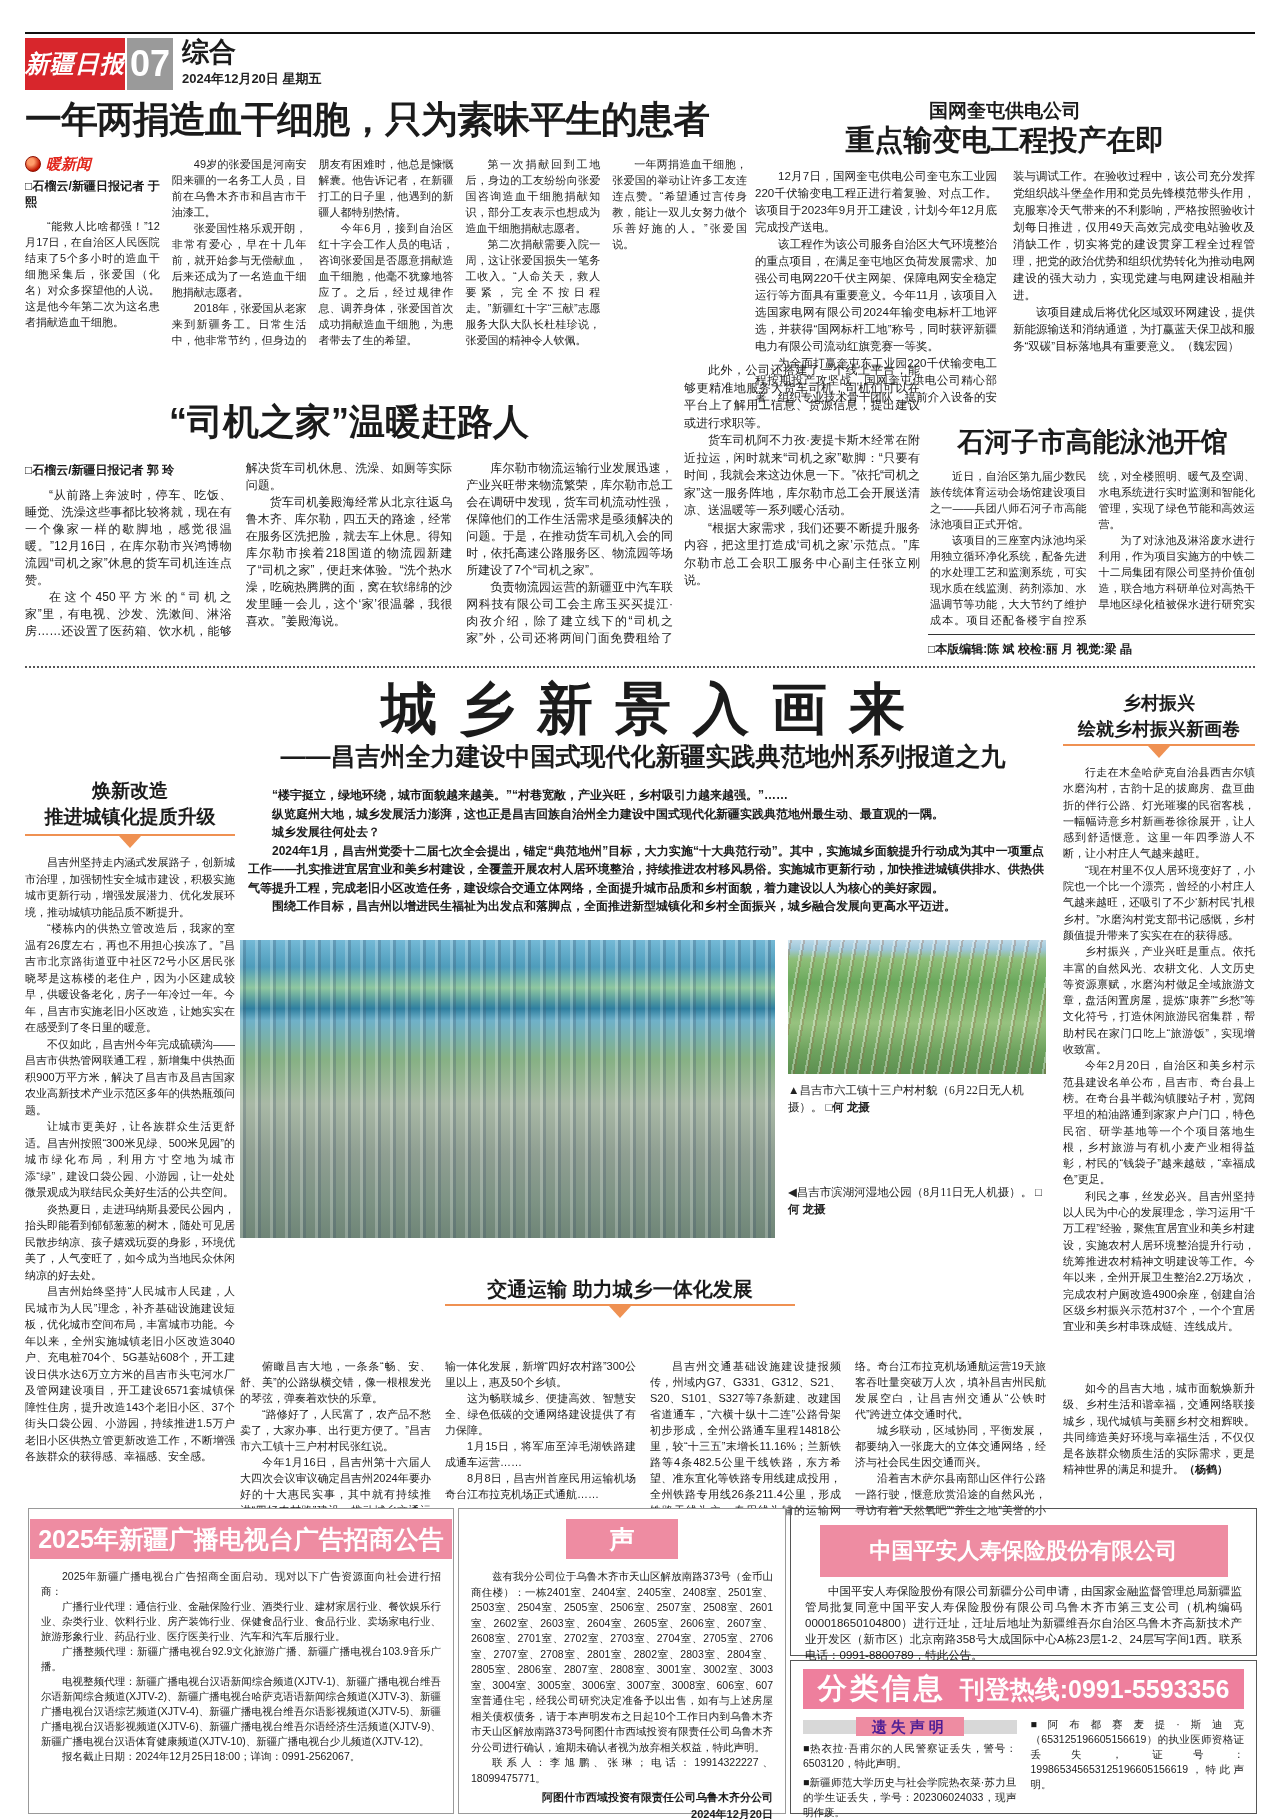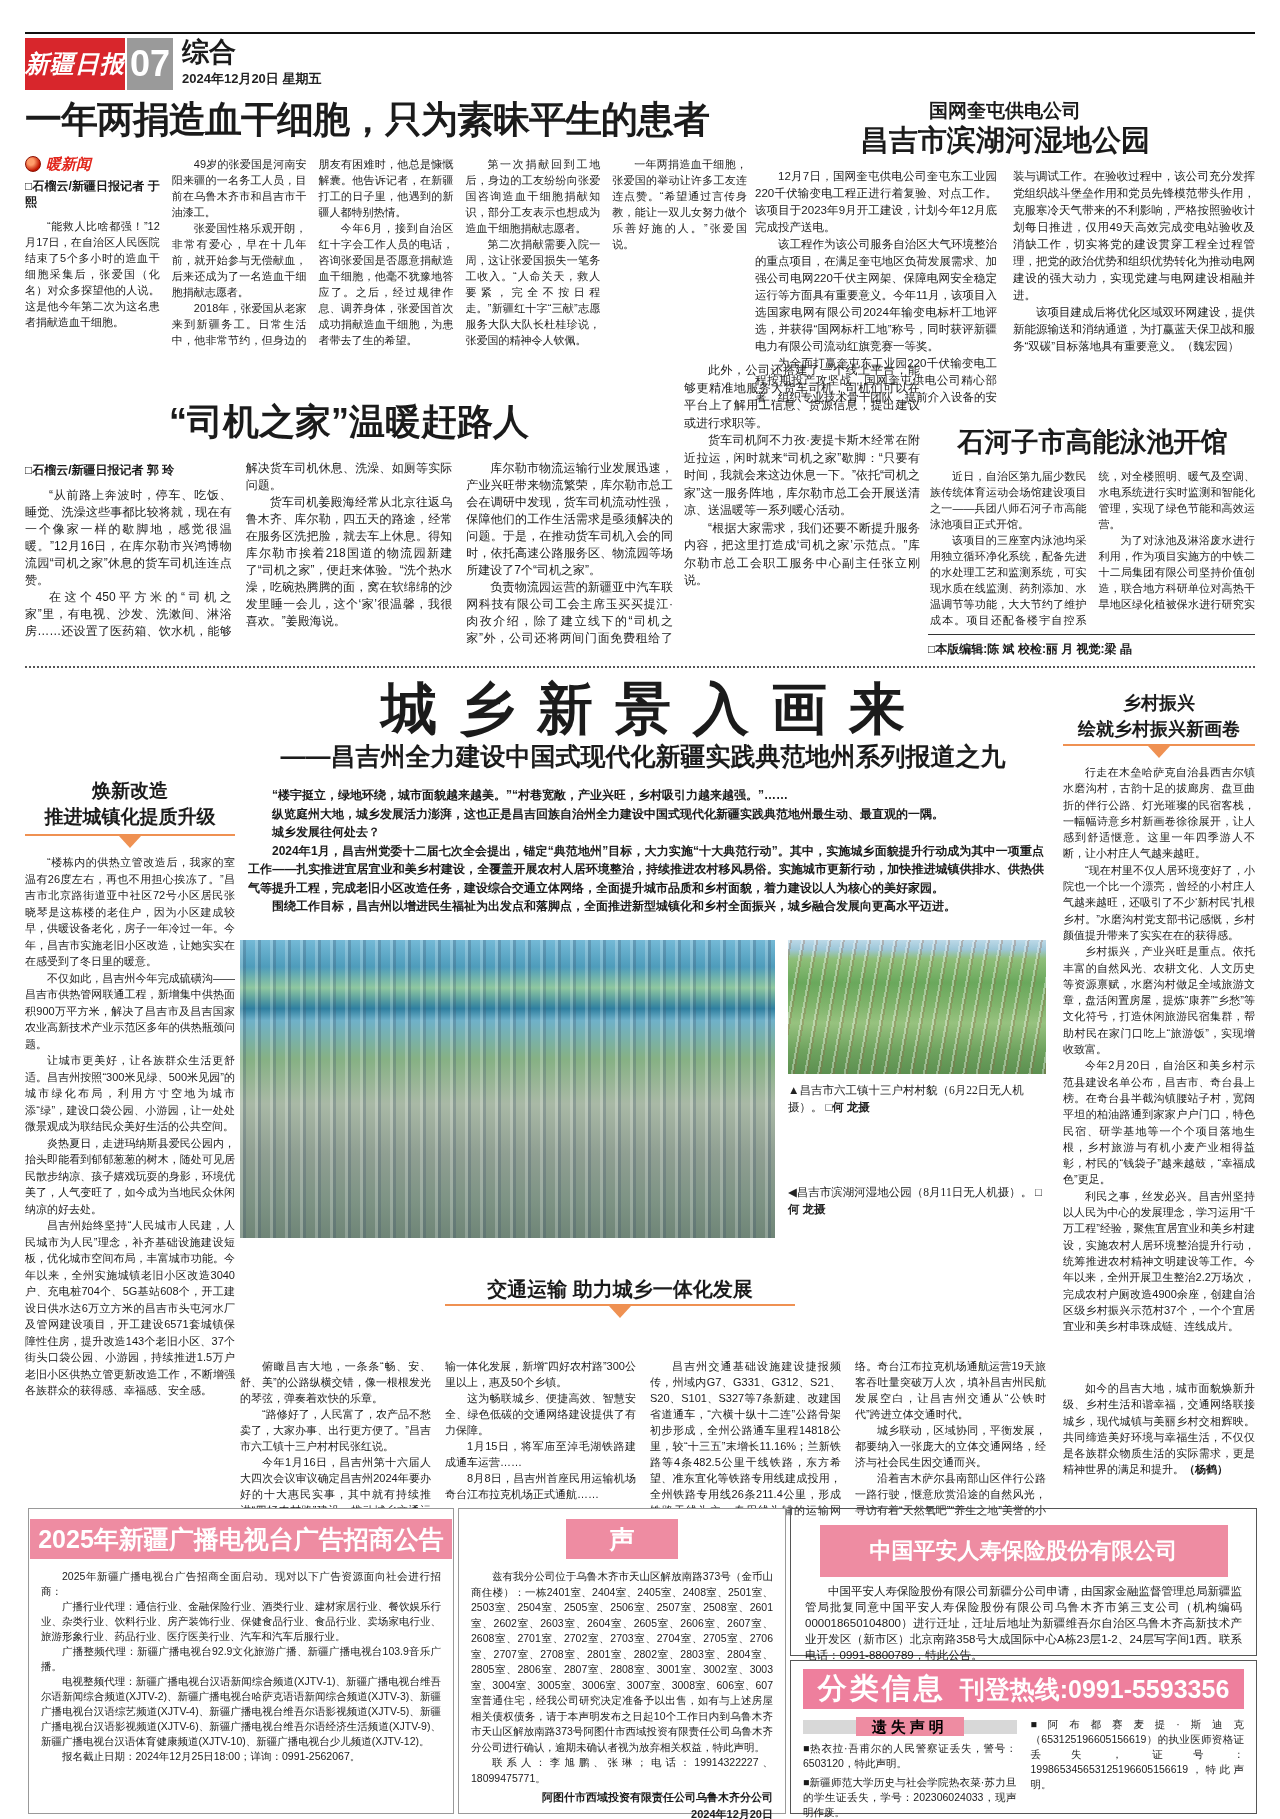--- a/index.html
+++ b/index.html
@@ -81,21 +81,21 @@
   .st-sign{padding:2px 12px 0;font-size:11px;font-weight:bold;text-align:right;}
   .pa-head{margin:16px auto 6px;width:408px;font-size:22px;line-height:28px;padding:12px 0;}
   .pa-body{padding:0 14px;font-size:11.5px;line-height:16px;}
   .cl-banner{margin:8px auto 6px;width:441px;display:flex;align-items:center;justify-content:center;gap:14px;height:40px;background:#ee7f9d;color:#fff;}
   .cl-name{font-size:29px;font-weight:900;letter-spacing:3px;}
   .cl-hot{font-size:25px;font-weight:900;}
   .cl-cols{display:flex;gap:14px;padding:2px 12px;}
   .cl-col{width:50%;font-size:10.5px;line-height:15px;}
   .loss-bar{display:flex;align-items:center;margin-bottom:5px;}
   .loss-bar .g{flex:1;height:14px;background:#d8d8d8;}
-  .loss-bar .p{background:#ee8ca2;color:#000000;font-size:15px;font-weight:900;padding:2px 16px;letter-spacing:4px;}
+  .loss-bar .p{background:#ee8ca2;color:#4c1d95;font-size:15px;font-weight:900;padding:2px 16px;letter-spacing:4px;}
 </style>
 </head>
 <body>
 
 <div id="page">
 
   <div class="abs toprule"></div>
   <div class="abs logo-box">新疆日报</div>
   <div class="abs pagenum">07</div>
   <div class="abs secname">综合</div>
@@ -112,21 +112,21 @@
       <p class="para">49岁的张爱国是河南安阳来疆的一名务工人员，目前在乌鲁木齐市和昌吉市干油漆工。</p>
       <p class="para">张爱国性格乐观开朗，非常有爱心，早在十几年前，就开始参与无偿献血，后来还成为了一名造血干细胞捐献志愿者。</p>
       <p class="para">2018年，张爱国从老家来到新疆务工。日常生活中，他非常节约，但身边的朋友有困难时，他总是慷慨解囊。他告诉记者，在新疆打工的日子里，他遇到的新疆人都特别热情。</p>
       <p class="para">今年6月，接到自治区红十字会工作人员的电话，咨询张爱国是否愿意捐献造血干细胞，他毫不犹豫地答应了。之后，经过规律作息、调养身体，张爱国首次成功捐献造血干细胞，为患者带去了生的希望。</p>
       <p class="para">第一次捐献回到工地后，身边的工友纷纷向张爱国咨询造血干细胞捐献知识，部分工友表示也想成为造血干细胞捐献志愿者。</p>
       <p class="para">第二次捐献需要入院一周，这让张爱国损失一笔务工收入。“人命关天，救人要紧，完全不按日程走。”新疆红十字“三献”志愿服务大队大队长杜桂珍说，张爱国的精神令人钦佩。</p>
       <p class="para">一年两捐造血干细胞，张爱国的举动让许多工友连连点赞。“希望通过言传身教，能让一双儿女努力做个乐善好施的人。”张爱国说。</p>
     </div>
 
   <div class="abs kicker-a2">国网奎屯供电公司</div>
-  <div class="abs h-a2">昌吉市滨湖河湿地公园</div>
+  <div class="abs h-a2">重点输变电工程投产在即</div>
   <div class="abs a2body coltext jt">
       <p class="para">12月7日，国网奎屯供电公司奎屯东工业园220千伏输变电工程正进行着复验、对点工作。该项目于2023年9月开工建设，计划今年12月底完成投产送电。</p>
       <p class="para">该工程作为该公司服务自治区大气环境整治的重点项目，在满足奎屯地区负荷发展需求、加强公司电网220千伏主网架、保障电网安全稳定运行等方面具有重要意义。今年11月，该项目入选国家电网有限公司2024年输变电标杆工地评选，并获得“国网标杆工地”称号，同时获评新疆电力有限公司流动红旗竞赛一等奖。</p>
       <p class="para">为全面打赢奎屯东工业园220千伏输变电工程按期投产攻坚战，国网奎屯供电公司精心部署，组织专业技术骨干团队，提前介入设备的安装与调试工作。在验收过程中，该公司充分发挥党组织战斗堡垒作用和党员先锋模范带头作用，克服寒冷天气带来的不利影响，严格按照验收计划每日推进，仅用49天高效完成变电站验收及消缺工作，切实将党的建设贯穿工程全过程管理，把党的政治优势和组织优势转化为推动电网建设的强大动力，实现党建与电网建设相融并进。</p>
       <p class="para">该项目建成后将优化区域双环网建设，提供新能源输送和消纳通道，为打赢蓝天保卫战和服务“双碳”目标落地具有重要意义。（魏宏园）</p>
     </div>
 
   <div class="abs h-a3">“司机之家”温暖赶路人</div>
   <div class="abs a3bodyA coltext jt">
     <div class="byline">□石榴云/新疆日报记者 郭 玲</div>
@@ -163,20 +163,21 @@
     </div>
 
   <div class="abs f-left-head sechead">
     <div>焕新改造</div>
     <div>推进城镇化提质升级</div>
   </div>
   <div class="abs f-left-rule orule">
       <div class="tri"></div>
     </div>
   <div class="abs f-left-body coltext jt">
+      <p class="para">昌吉州坚持走内涵式发展路子，创新城市治理，加强韧性安全城市建设，积极实施城市更新行动，增强发展潜力、优化发展环境，推动城镇功能品质不断提升。</p>
       <p class="para">“楼栋内的供热立管改造后，我家的室温有26度左右，再也不用担心挨冻了。”昌吉市北京路街道亚中社区72号小区居民张晓琴是这栋楼的老住户，因为小区建成较早，供暖设备老化，房子一年冷过一年。今年，昌吉市实施老旧小区改造，让她实实在在感受到了冬日里的暖意。</p>
       <p class="para">不仅如此，昌吉州今年完成硫磺沟——昌吉市供热管网联通工程，新增集中供热面积900万平方米，解决了昌吉市及昌吉国家农业高新技术产业示范区多年的供热瓶颈问题。</p>
       <p class="para">让城市更美好，让各族群众生活更舒适。昌吉州按照“300米见绿、500米见园”的城市绿化布局，利用方寸空地为城市添“绿”，建设口袋公园、小游园，让一处处微景观成为联结民众美好生活的公共空间。</p>
       <p class="para">炎热夏日，走进玛纳斯县爱民公园内，抬头即能看到郁郁葱葱的树木，随处可见居民散步纳凉、孩子嬉戏玩耍的身影，环境优美了，人气变旺了，如今成为当地民众休闲纳凉的好去处。</p>
       <p class="para">昌吉州始终坚持“人民城市人民建，人民城市为人民”理念，补齐基础设施建设短板，优化城市空间布局，丰富城市功能。今年以来，全州实施城镇老旧小区改造3040户、充电桩704个、5G基站608个，开工建设日供水达6万立方米的昌吉市头屯河水厂及管网建设项目，开工建设6571套城镇保障性住房，提升改造143个老旧小区、37个街头口袋公园、小游园，持续推进1.5万户老旧小区供热立管更新改造工作，不断增强各族群众的获得感、幸福感、安全感。</p>
     </div>
 
   <div class="abs f-right-head sechead">
     <div>乡村振兴</div>
     <div>绘就乡村振兴新画卷</div>

